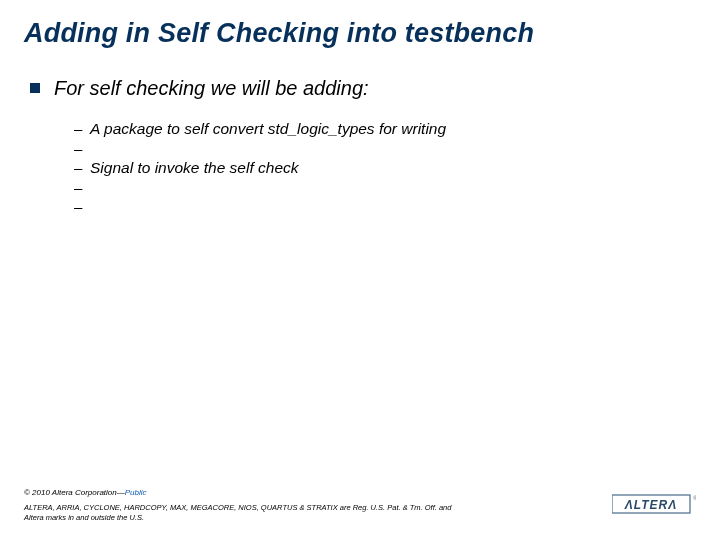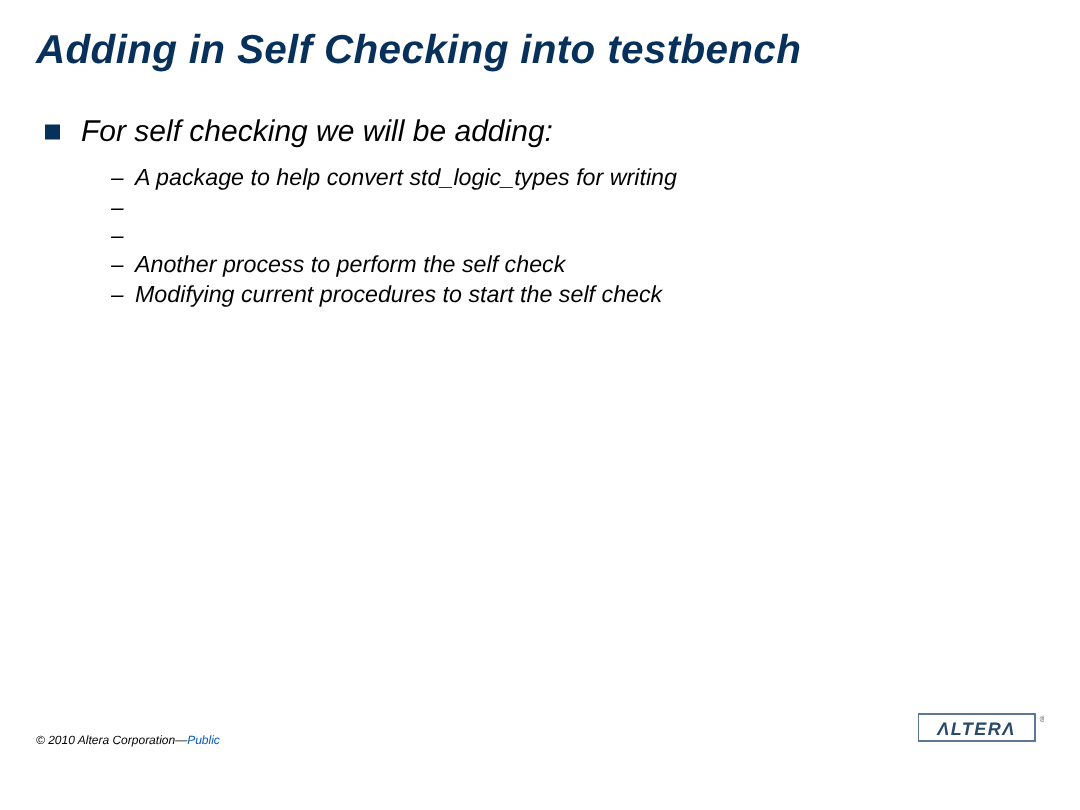--- a/index.html
+++ b/index.html
@@ -23,21 +23,21 @@
     font-size: 27px;
     font-weight: bold;
     color: #07315a;
     margin-bottom: 28px;
     letter-spacing: 0.2px;
   }
   .lvl1 {
     display: flex;
     align-items: flex-start;
     margin-left: 6px;
-    margin-bottom: 10px;
+    margin-bottom: 20px;
   }
   .lvl1 .bullet {
     width: 10px;
     height: 10px;
     background: #07315a;
     margin-top: 6px;
     margin-right: 14px;
     flex-shrink: 0;
   }
   .lvl1 .text {
@@ -60,21 +60,21 @@
     flex-shrink: 0;
     text-align: left;
   }
   .lvl2 .text {
     font-size: 15.5px;
     color: #000;
   }
   .footer {
     position: absolute;
     left: 24px;
-    bottom: 36px;
+    bottom: 18px;
     right: 24px;
   }
   .copyright {
     font-size: 8px;
     color: #000;
     margin-bottom: 6px;
   }
   .copyright .public {
     color: #0b5bb3;
   }
@@ -98,42 +98,42 @@
   <h1 class="title">Adding in Self Checking into testbench</h1>
 
   <div class="lvl1">
     <div class="bullet"></div>
     <div class="text">For self checking we will be adding:</div>
   </div>
 
   <div class="sublist">
     <div class="lvl2">
       <div class="dash">–</div>
-      <div class="text">A package to help convert std_logic_types for writing</div>
+      <div class="text">A package to self convert std_logic_types for writing</div>
+    </div>
+    <div class="lvl2">
+      <div class="dash">–</div>
+    </div>
+    <div class="lvl2">
+      <div class="dash">–</div>
+      <div class="text">Signal to invoke the self check</div>
     </div>
     <div class="lvl2">
       <div class="dash">–</div>
     </div>
     <div class="lvl2">
       <div class="dash">–</div>
     </div>
-    <div class="lvl2">
-      <div class="dash">–</div>
-      <div class="text">Another process to perform the self check</div>
-    </div>
-    <div class="lvl2">
-      <div class="dash">–</div>
-      <div class="text">Modifying current procedures to start the self check</div>
-    </div>
   </div>
 
   <div class="footer">
     <div class="copyright">
       <span>© 2010 Altera Corporation—</span><span class="public">Public</span>
     </div>
+    <div class="trademark">ALTERA, ARRIA, CYCLONE, HARDCOPY, MAX, MEGACORE, NIOS, QUARTUS &amp; STRATIX are Reg. U.S. Pat. &amp; Tm. Off. and Altera marks in and outside the U.S.</div>
 
     <div class="logo">
       <svg width="84" height="26" viewBox="0 0 84 26">
         <rect x="0" y="3" width="78" height="18" fill="none" stroke="#4a6a8a" stroke-width="1.2"></rect>
         <text x="39" y="17" text-anchor="middle" font-family="Arial" font-size="12" font-weight="bold" fill="#2a4a6a" letter-spacing="1">ΛLTERΛ</text>
         <text x="81" y="8" font-family="Arial" font-size="6" fill="#6a6a6a">®</text>
       </svg>
     </div>
   </div>
 

